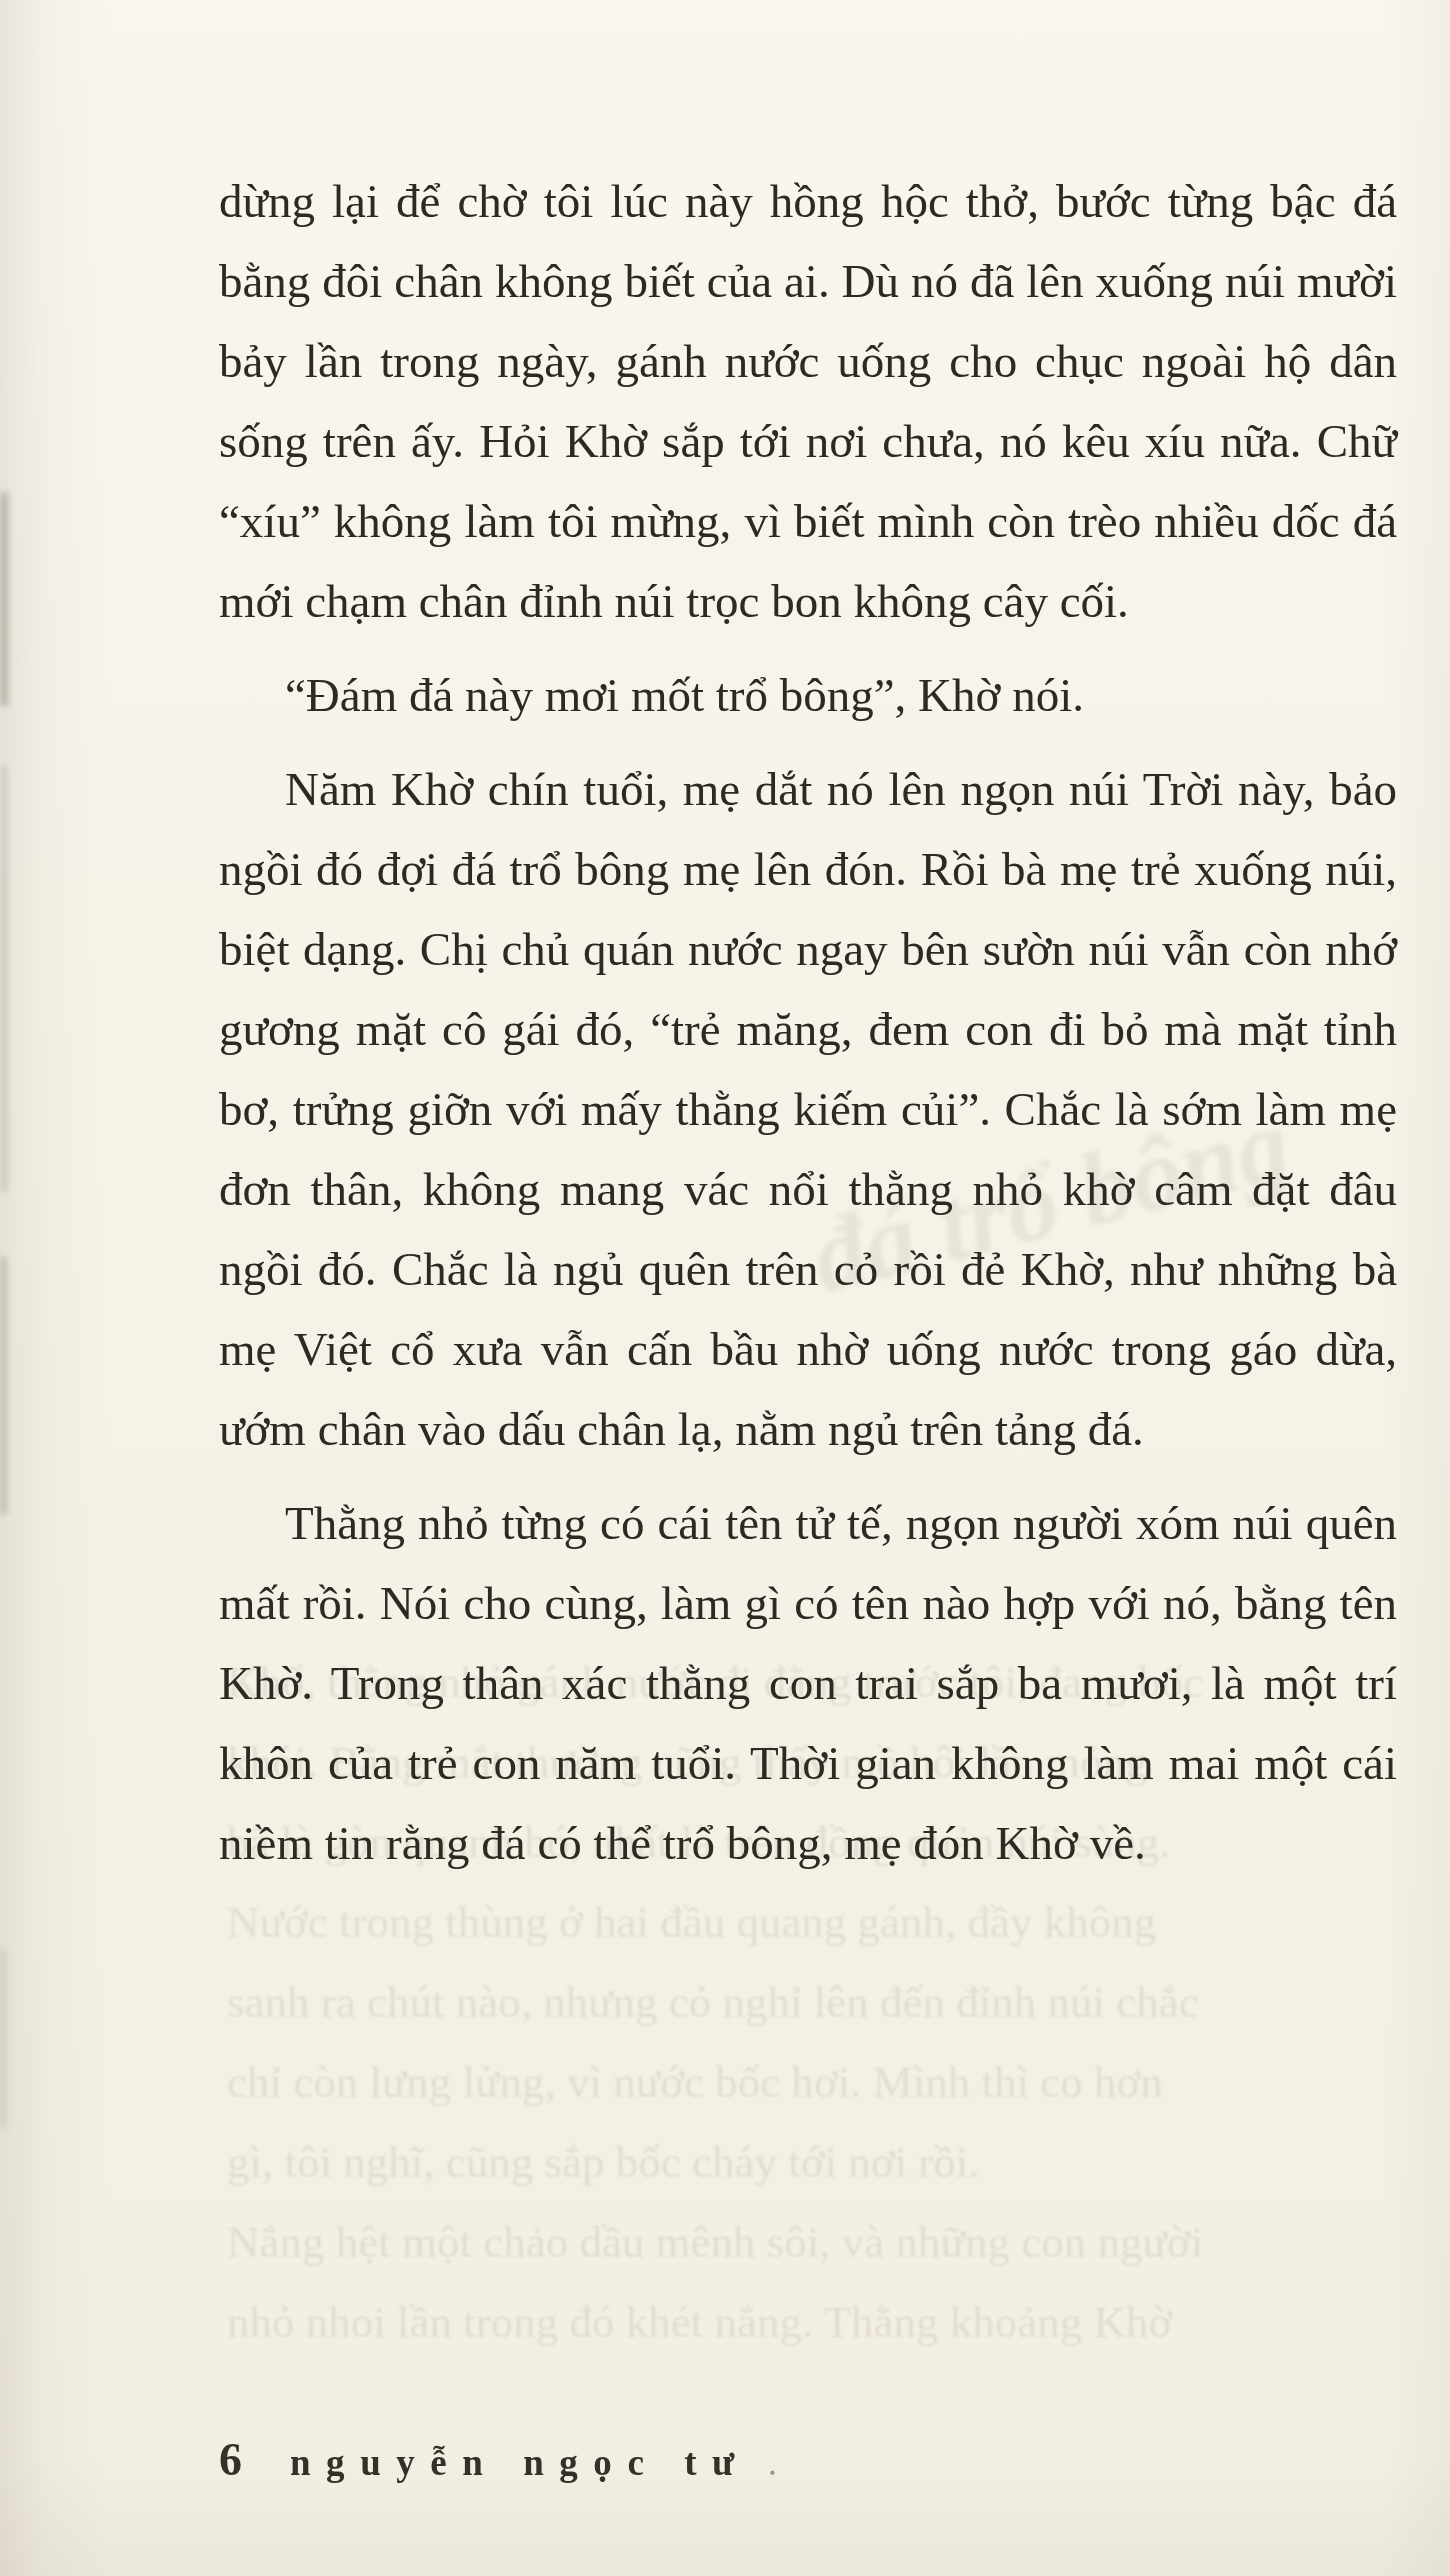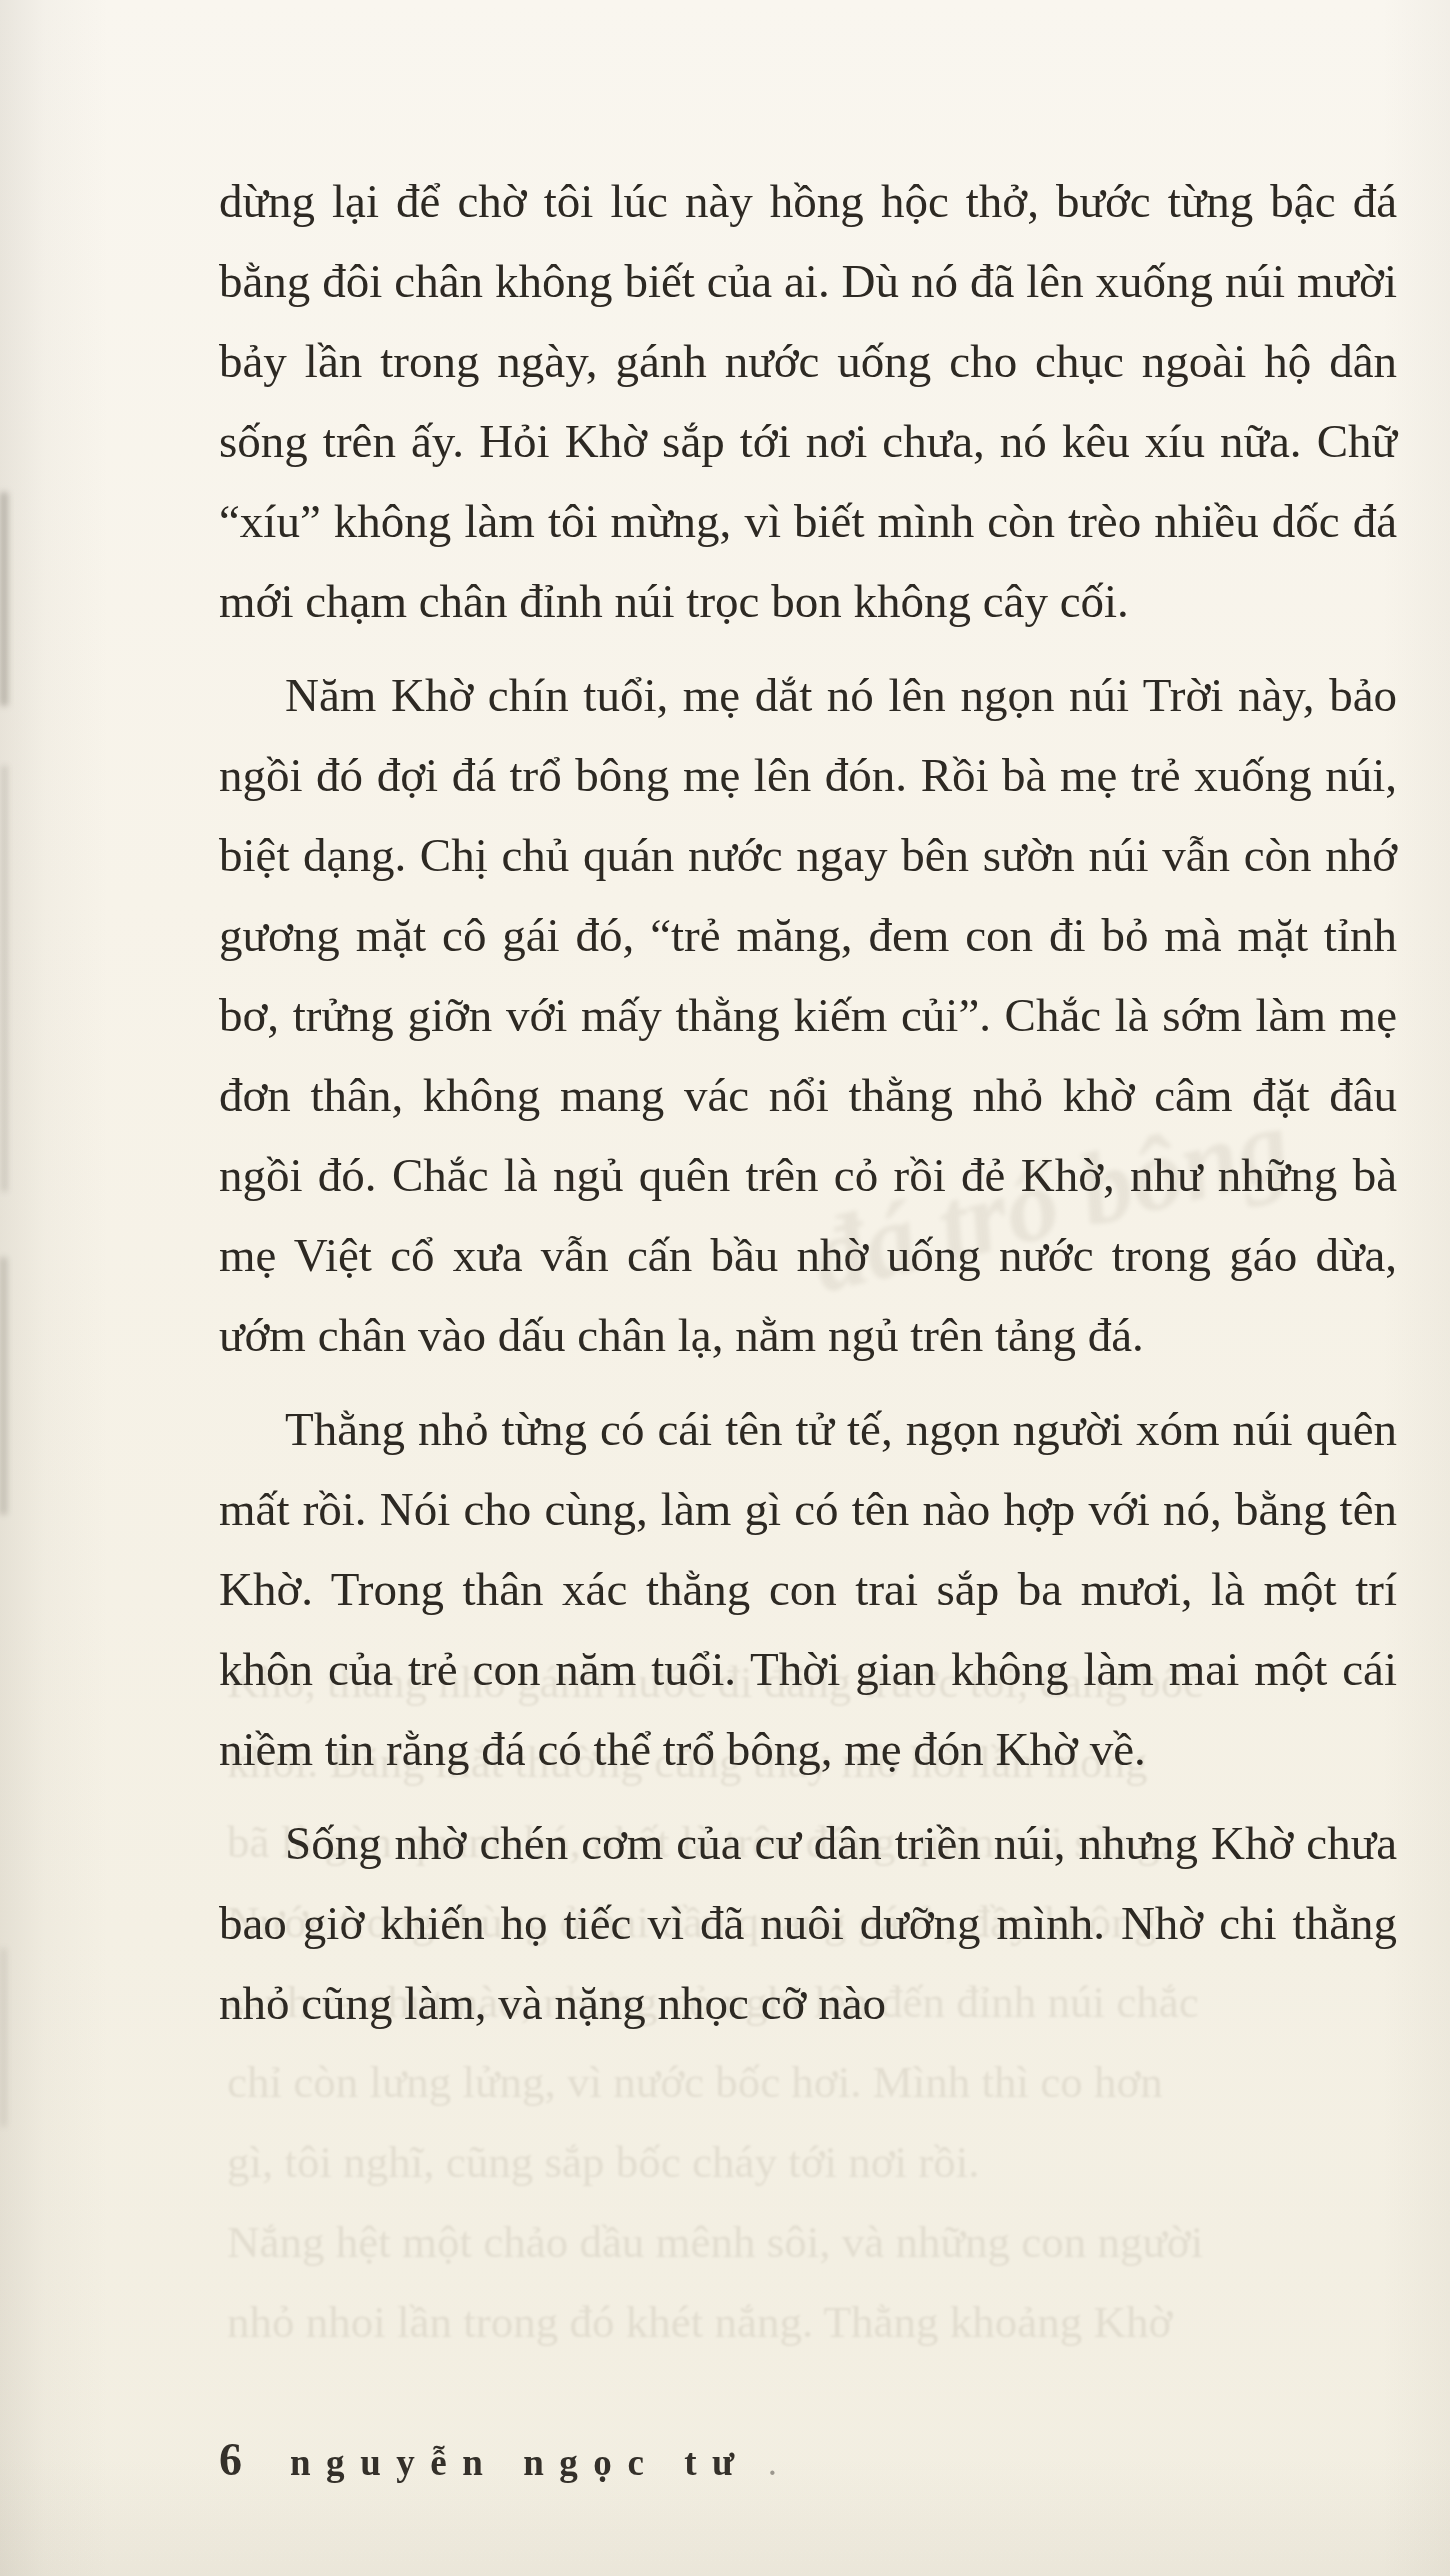--- a/index.html
+++ b/index.html
@@ -131,23 +131,23 @@
       <div class="ghost-line">Nước trong thùng ở hai đầu quang gánh, đầy không</div>
       <div class="ghost-line">sanh ra chút nào, nhưng cỏ nghỉ lên đến đỉnh núi chắc</div>
       <div class="ghost-line">chỉ còn lưng lửng, vì nước bốc hơi. Mình thì co hơn</div>
       <div class="ghost-line">gì, tôi nghĩ, cũng sắp bốc cháy tới nơi rồi.</div>
       <div class="ghost-line">Nắng hệt một chảo dầu mênh sôi, và những con người</div>
       <div class="ghost-line">nhỏ nhoi lần trong đó khét nắng. Thằng khoảng Khờ</div>
     </div>
 
   <div class="text-block">
       <p class="para">dừng lại để chờ tôi lúc này hồng hộc thở, bước từng bậc đá bằng đôi chân không biết của ai. Dù nó đã lên xuống núi mười bảy lần trong ngày, gánh nước uống cho chục ngoài hộ dân sống trên ấy. Hỏi Khờ sắp tới nơi chưa, nó kêu xíu nữa. Chữ “xíu” không làm tôi mừng, vì biết mình còn trèo nhiều dốc đá mới chạm chân đỉnh núi trọc bon không cây cối.</p>
+      <p class="para indent">“Đám đá này mơi mốt trổ bông”, Khờ nói.</p>
       <p class="para indent">Năm Khờ chín tuổi, mẹ dắt nó lên ngọn núi Trời này, bảo ngồi đó đợi đá trổ bông mẹ lên đón. Rồi bà mẹ trẻ xuống núi, biệt dạng. Chị chủ quán nước ngay bên sườn núi vẫn còn nhớ gương mặt cô gái đó, “trẻ măng, đem con đi bỏ mà mặt tỉnh bơ, trửng giỡn với mấy thằng kiếm củi”. Chắc là sớm làm mẹ đơn thân, không mang vác nổi thằng nhỏ khờ câm đặt đâu ngồi đó. Chắc là ngủ quên trên cỏ rồi đẻ Khờ, như những bà mẹ Việt cổ xưa vẫn cấn bầu nhờ uống nước trong gáo dừa, ướm chân vào dấu chân lạ, nằm ngủ trên tảng đá.</p>
       <p class="para indent">Thằng nhỏ từng có cái tên tử tế, ngọn người xóm núi quên mất rồi. Nói cho cùng, làm gì có tên nào hợp với nó, bằng tên Khờ. Trong thân xác thằng con trai sắp ba mươi, là một trí khôn của trẻ con năm tuổi. Thời gian không làm mai một cái niềm tin rằng đá có thể trổ bông, mẹ đón Khờ về.</p>
-      <p class="para indent">Sống nhờ chén cơm của cư dân triền núi, nhưng Khờ chưa bao giờ khiến họ tiếc vì đã nuôi dưỡng mình. Nhờ chi thằng nhỏ cũng làm, và nặng nhọc cỡ nào</p>
     </div>
 
   <div class="edge-mark m1"></div>
   <div class="edge-mark m2"></div>
   <div class="edge-mark m3"></div>
   <div class="edge-mark m4"></div>
 
   <div class="footer">
     <span class="page-number">6</span>
     <span class="author-name">nguyễn ngọc tư</span>

